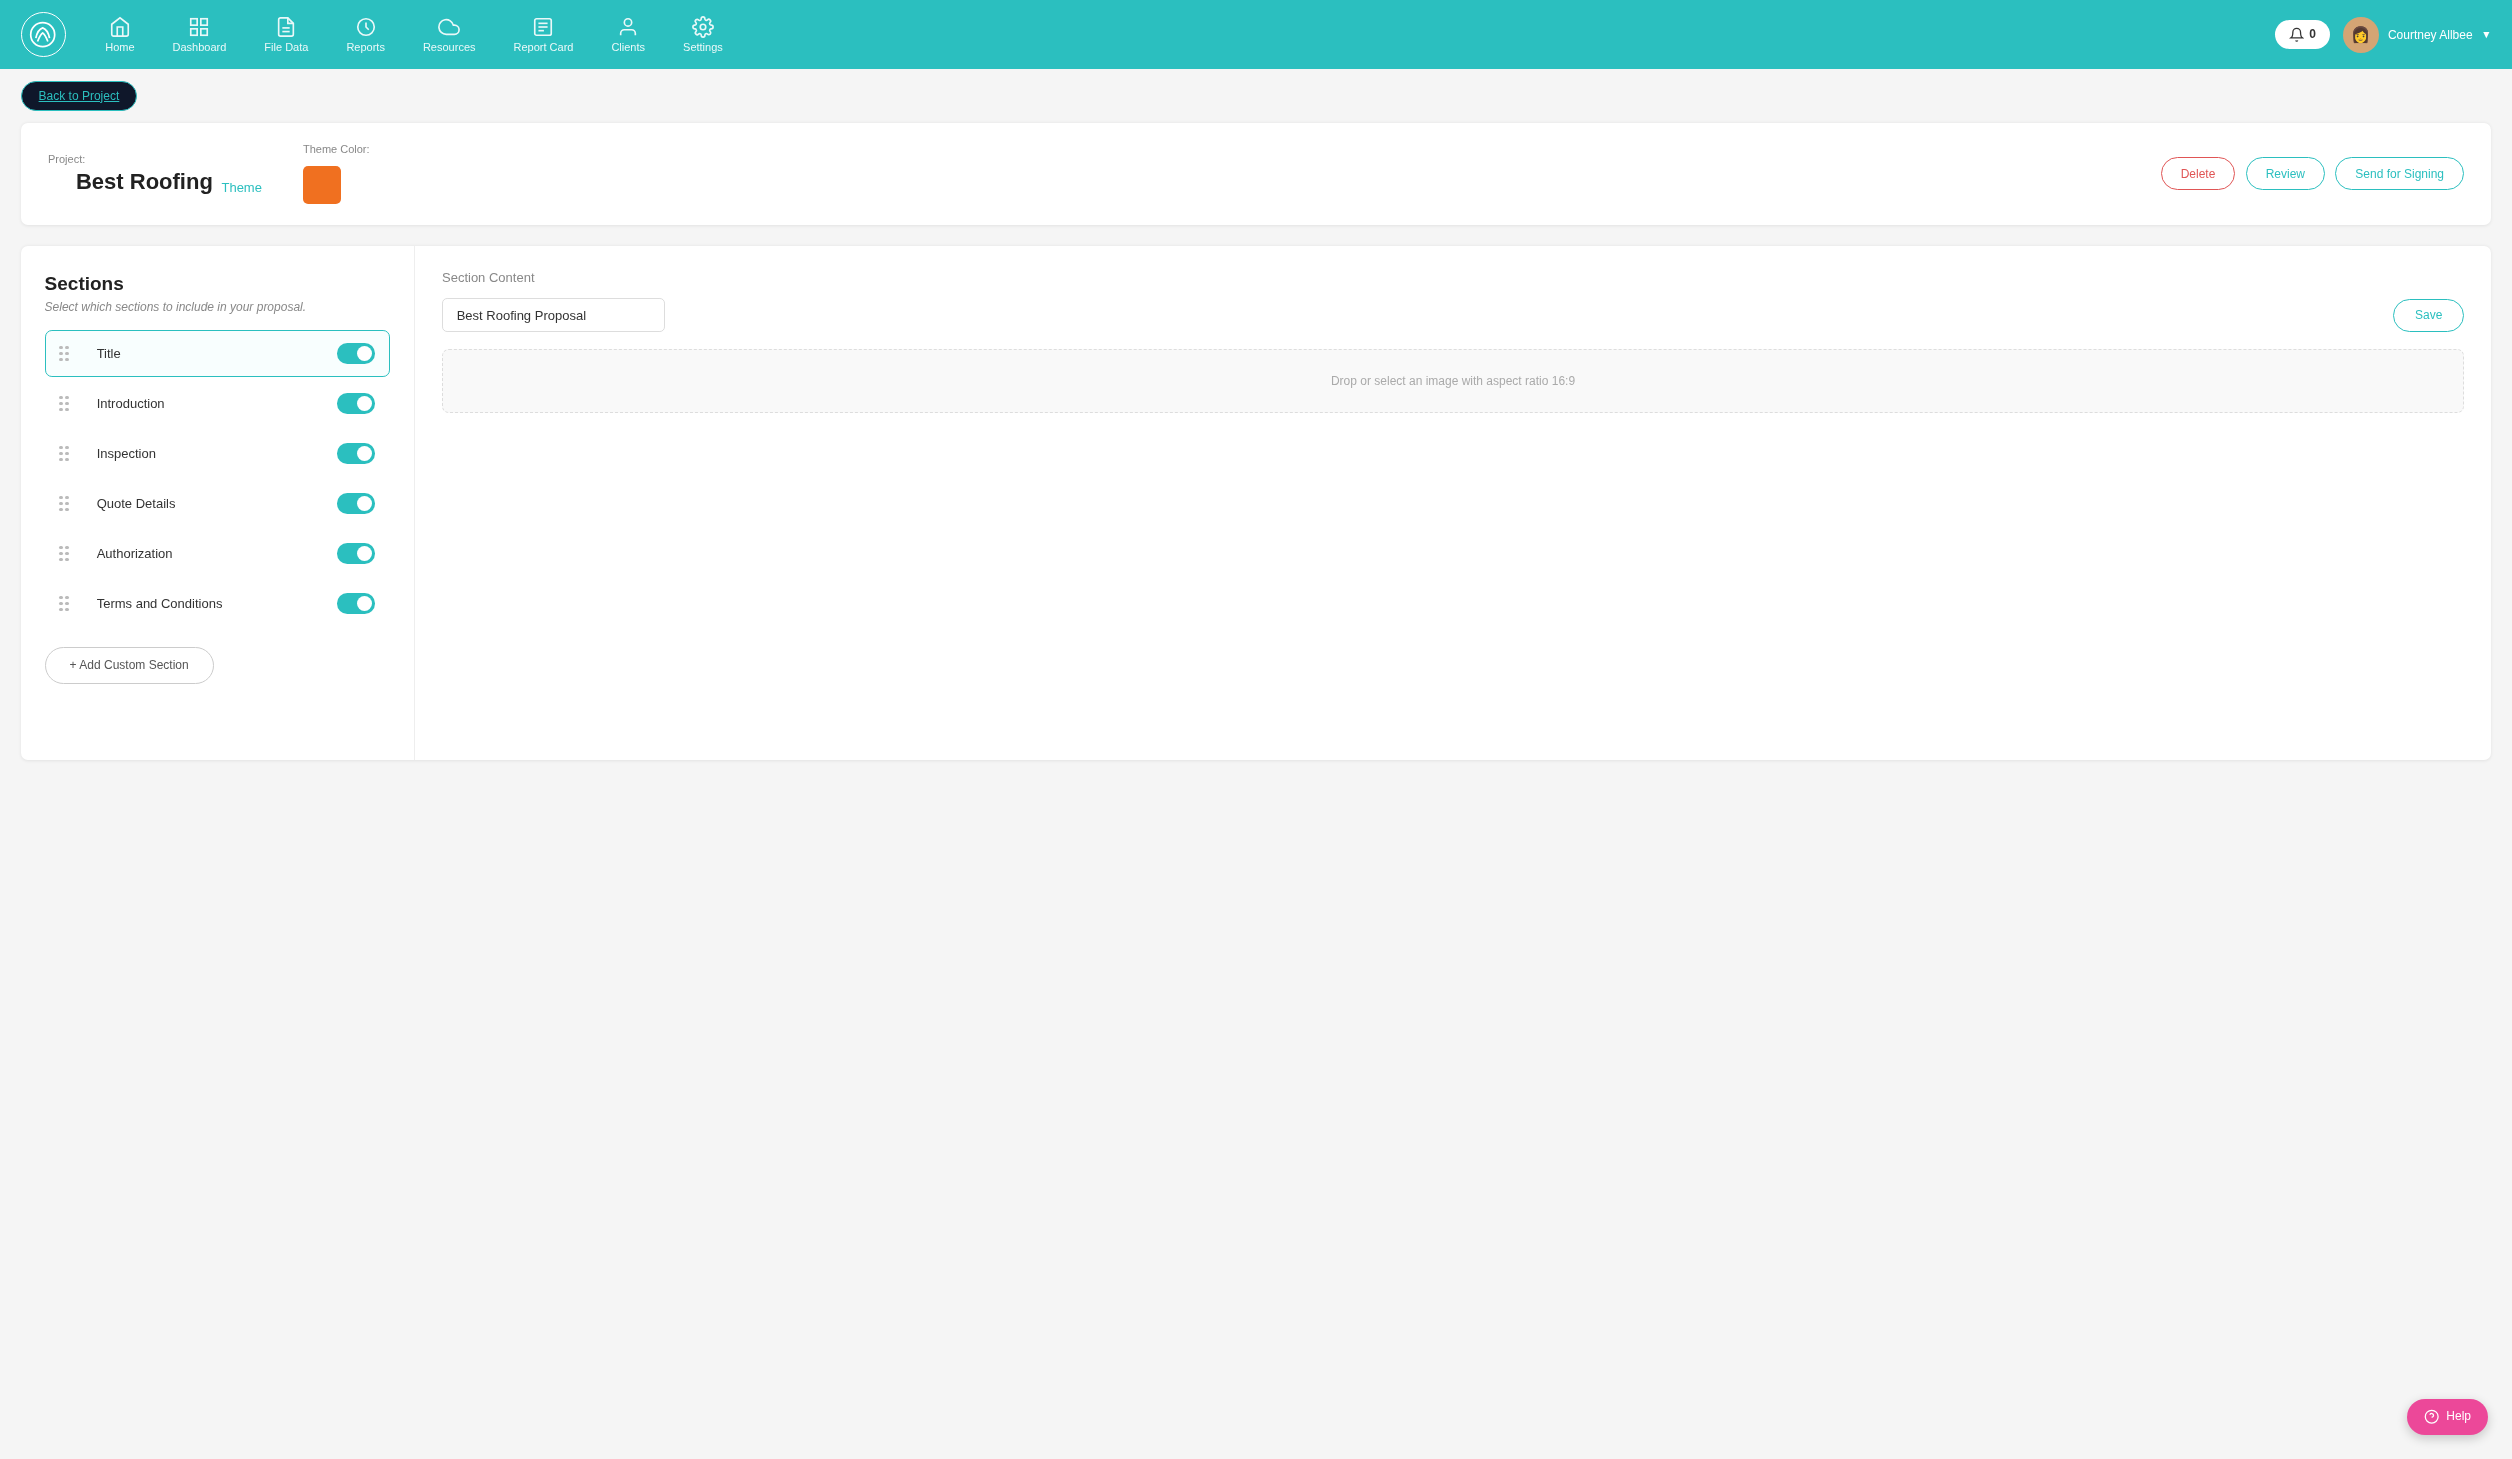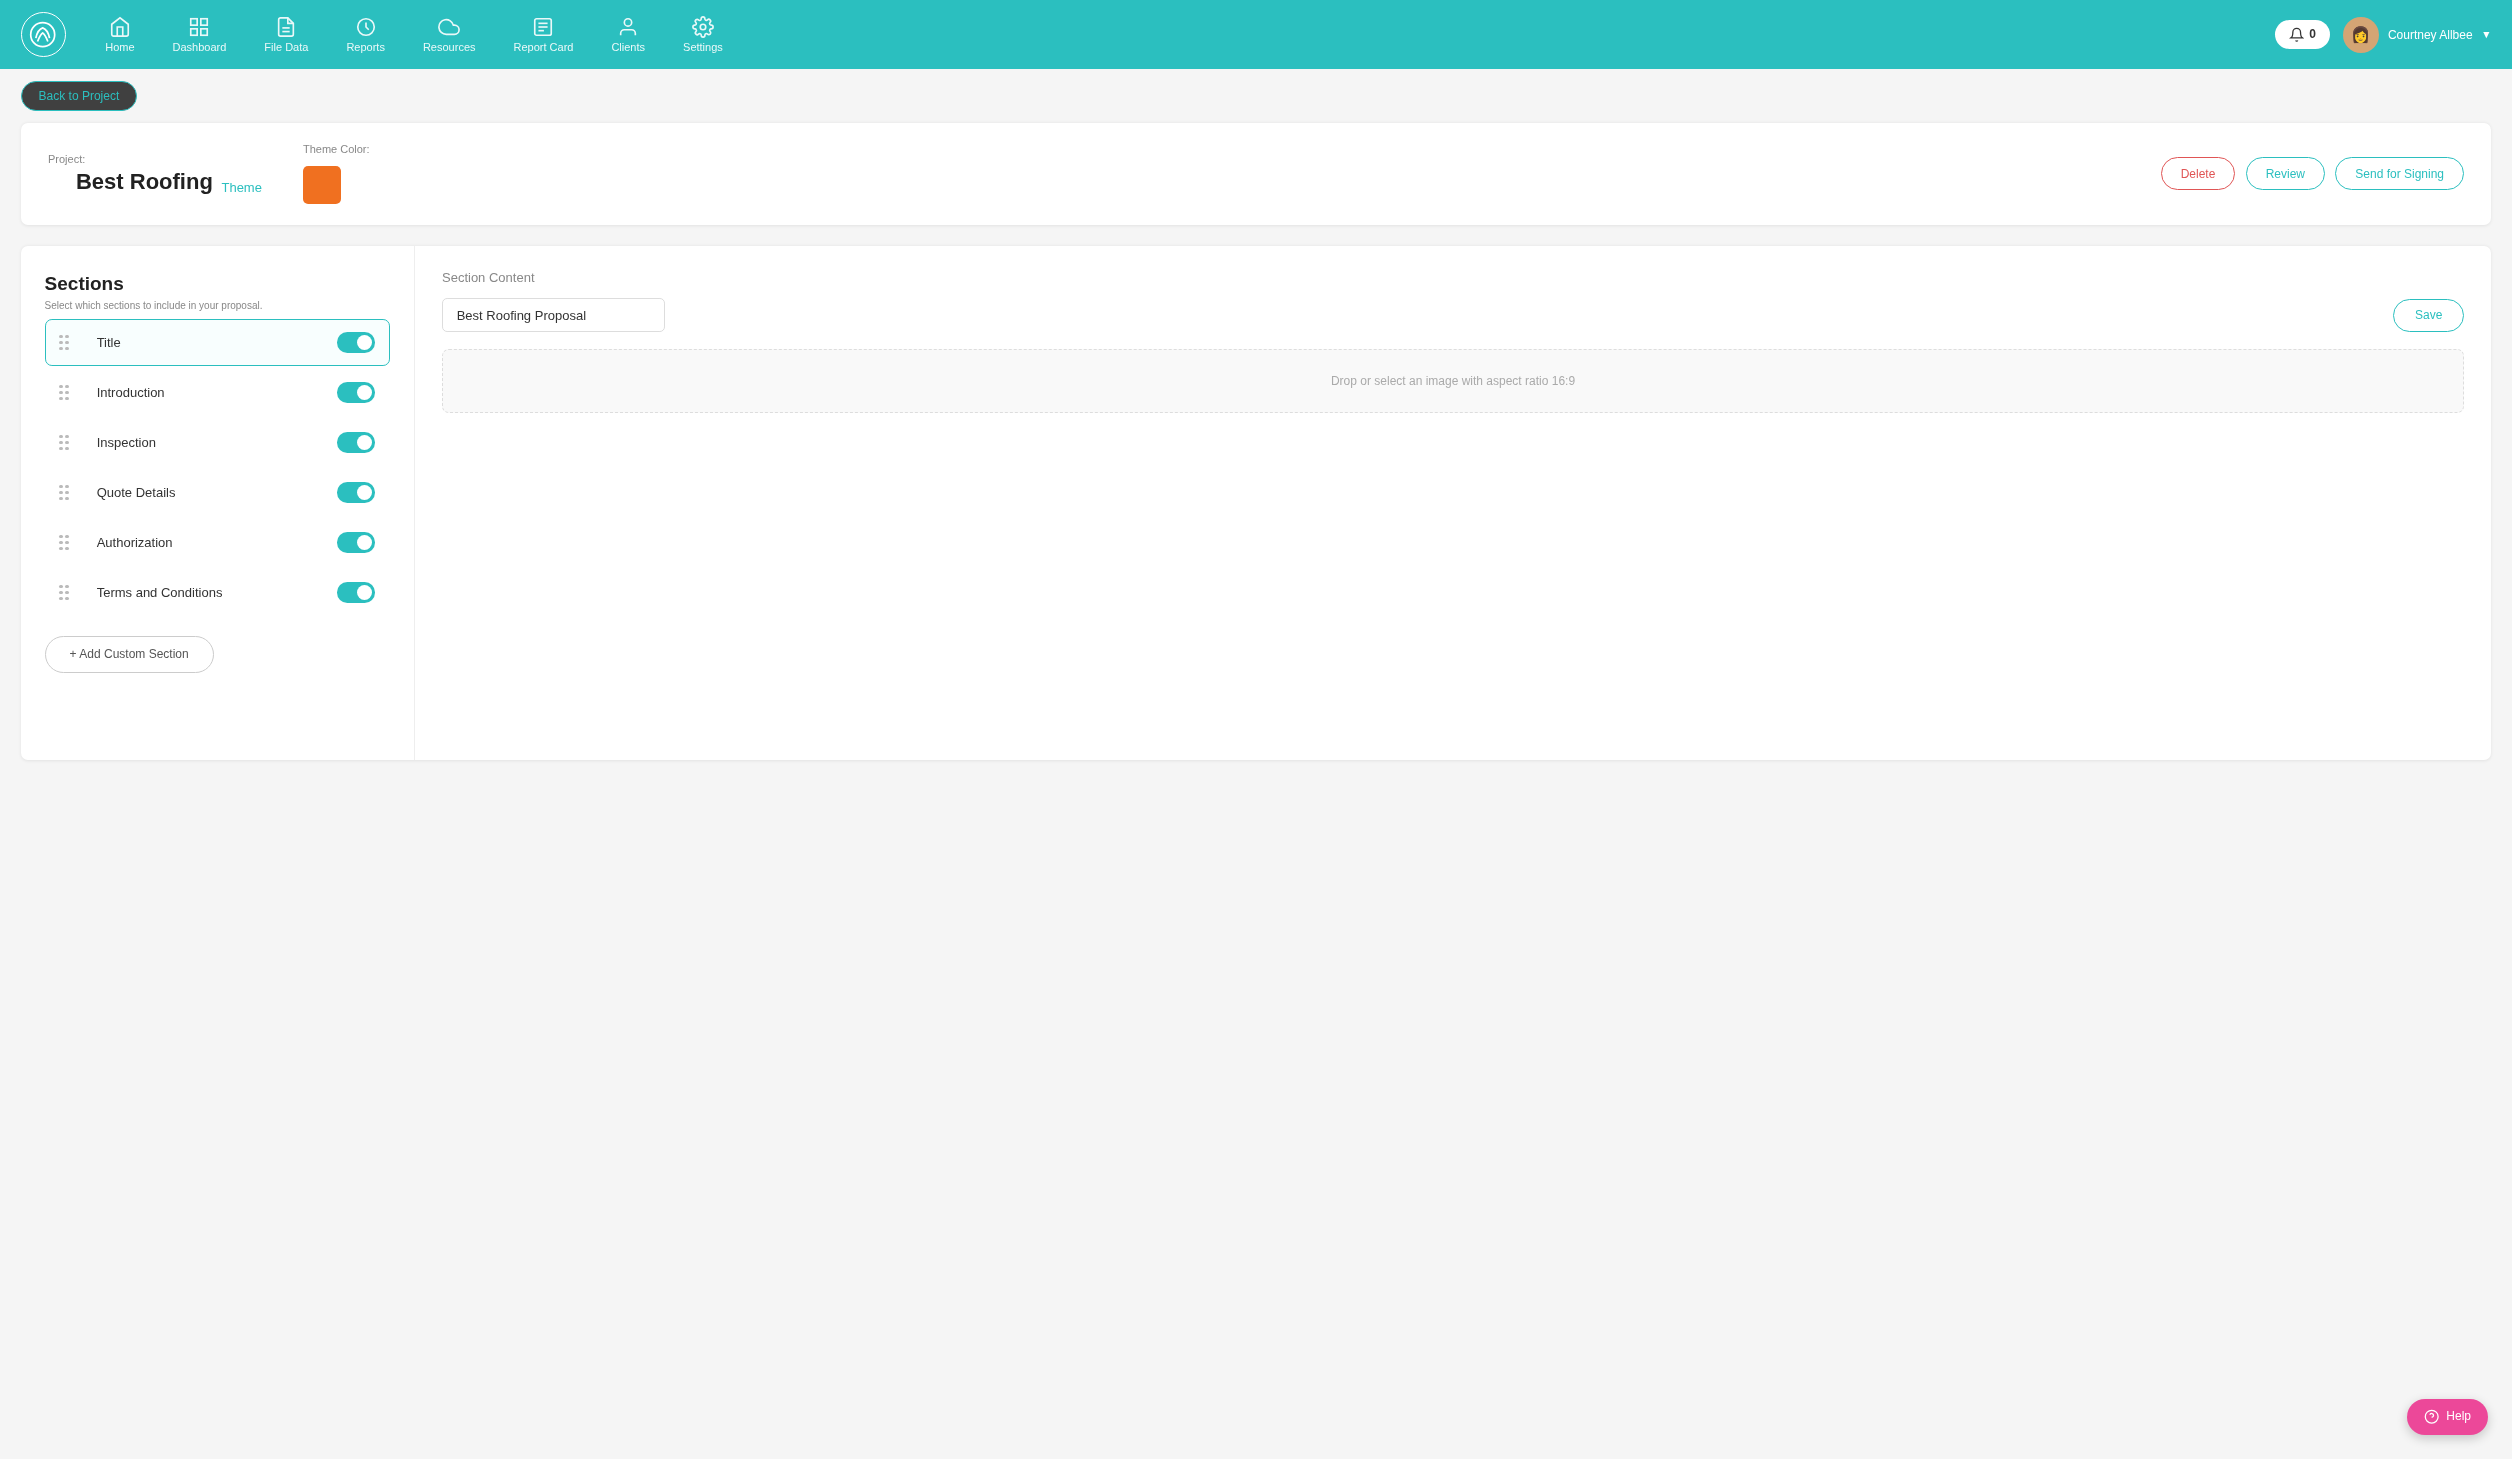--- a/index.html
+++ b/index.html
@@ -61,27 +61,28 @@
       font-size: 15.4px;
     }
 
     
     .back-bar {
       padding: 12px 20.6px;
       background: #f5f5f5;
     }
     .back-btn {
       border: 1.7px solid #2bbfbf;
-      background: #404040;
+      background: #0f172a;
       color: #2bbfbf;
       padding: 6.9px 17px;
       border-radius: 43px;
       cursor: pointer;
       font-size: 12px;
       font-weight: 500;
+      text-decoration: underline;
     }
 
     
     .project-card {
       background: white;
       margin: 0 20.6px 20.6px;
       border-radius: 6.9px;
       padding: 20.6px 27.4px;
       box-shadow: 0 0.9px 3.4px rgba(0,0,0,0.08);
       display: flex;
@@ -121,21 +122,21 @@
     }
 
     
     .sections-panel {
       width: 394px;
       flex-shrink: 0;
       padding: 27.4px 24px;
       border-right: 0.9px solid #eee;
     }
     .sections-title { font-size: 19px; font-weight: 700; color: #222; margin-bottom: 5.1px; }
-    .sections-subtitle { font-size: 10px; color: #888; margin-bottom: 8px; }
+    .sections-subtitle { font-size: 12px; color: #888; margin-bottom: 16px; font-style: italic; }
 
     .section-item {
       display: flex; align-items: center;
       padding: 12px 13.7px;
       border-radius: 6.9px;
       margin-bottom: 3.4px;
       cursor: pointer;
       gap: 28px;
       background: transparent;
       border: 1.7px solid transparent;

